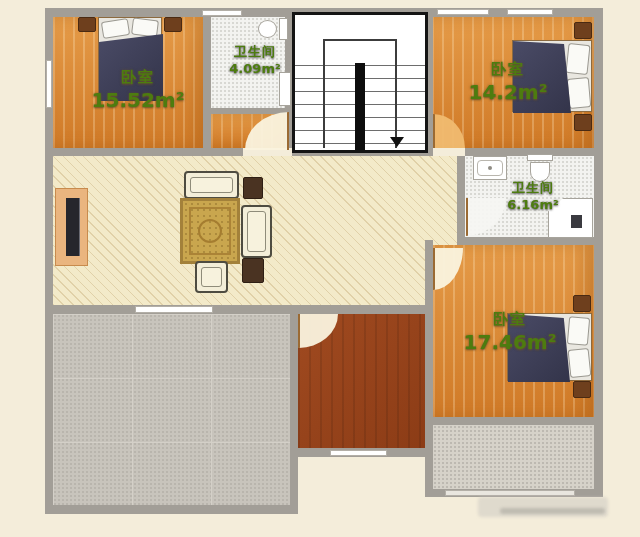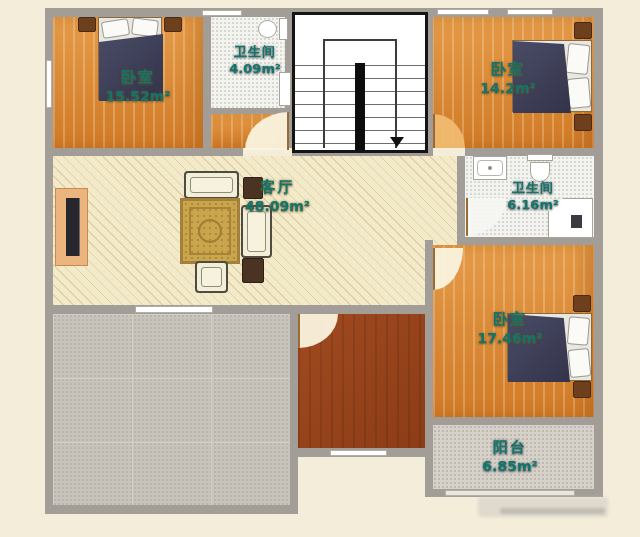--- a/index.html
+++ b/index.html
@@ -92,24 +92,24 @@
   .toilet-v .bowl{position:absolute;left:3px;right:3px;top:8px;bottom:0;background:#fff;border:1px solid #a7a49c;border-radius:0 0 10px 10px;}
   .toilet-h{position:absolute;}
   .toilet-h .tank{position:absolute;right:0;top:0;bottom:0;width:9px;background:#fff;border:1px solid #a7a49c;}
   .toilet-h .bowl{position:absolute;left:0;top:2px;bottom:2px;width:19px;background:#fff;border:1px solid #a7a49c;border-radius:50%;}
   .shower-corner{position:absolute;background:#fff;border:1px solid #a7a49c;
     clip-path:polygon(34% 0,100% 0,100% 100%,0 100%,0 34%);}
   .shower-corner .knob{position:absolute;right:10px;top:16px;width:11px;height:13px;background:#3a3a40;}
   .shower-col{position:absolute;background:#fff;border:1px solid #a7a49c;}
   
   .rlabel{position:absolute;display:flex;flex-direction:column;align-items:center;
-    color:#0f766e;font-weight:bold;
+    color:#4d7c0f;font-weight:bold;
     text-shadow:0 1px 2px rgba(105,82,40,.9),0 0 3px rgba(105,82,40,.55);justify-content:space-between;}
   .rlabel .nm{font-size:15px;letter-spacing:2px;line-height:1.3;}
-  .rlabel .ar{font-size:14px;line-height:1.25;}
+  .rlabel .ar{font-size:20px;line-height:1.25;}
   .rlabel.small .nm{font-size:13px;letter-spacing:1px;}
   .rlabel.small .ar{font-size:13px;}
   .rlabel.gray{text-shadow:0 1px 2px rgba(92,92,92,.95),0 0 3px rgba(92,92,92,.6);}
   
   .watermark{position:absolute;border-radius:4px;filter:blur(1.5px);}
 </style>
 </head>
 <body>
 
 <div class="canvas">
@@ -235,29 +235,21 @@
     <span class="ar">4.09m²</span>
   </div>
   <div class="rlabel" style="left:458px;top:60px;width:100px;">
     <span class="nm">卧室</span>
     <span class="ar">14.2m²</span>
   </div>
   <div class="rlabel small gray" style="left:478px;top:180px;width:110px;">
     <span class="nm">卫生间</span>
     <span class="ar">6.16m²</span>
   </div>
-  <div class="rlabel" style="left:230px;top:178px;width:95px;">
-    <span class="nm">客厅</span>
-    <span class="ar">48.09m²</span>
-  </div>
   <div class="rlabel" style="left:460px;top:310px;width:100px;">
     <span class="nm">卧室</span>
     <span class="ar">17.46m²</span>
   </div>
-  <div class="rlabel gray" style="left:462px;top:438px;width:96px;">
-    <span class="nm">阳台</span>
-    <span class="ar">6.85m²</span>
-  </div>
 
   <div class="watermark" style="left:478px;top:497px;width:130px;height:20px;background:rgba(205,202,194,0.55);"></div>
   <div class="watermark" style="left:500px;top:508px;width:105px;height:6px;background:rgba(160,158,150,0.5);"></div>
 
 </div>
 
 </body></html>

